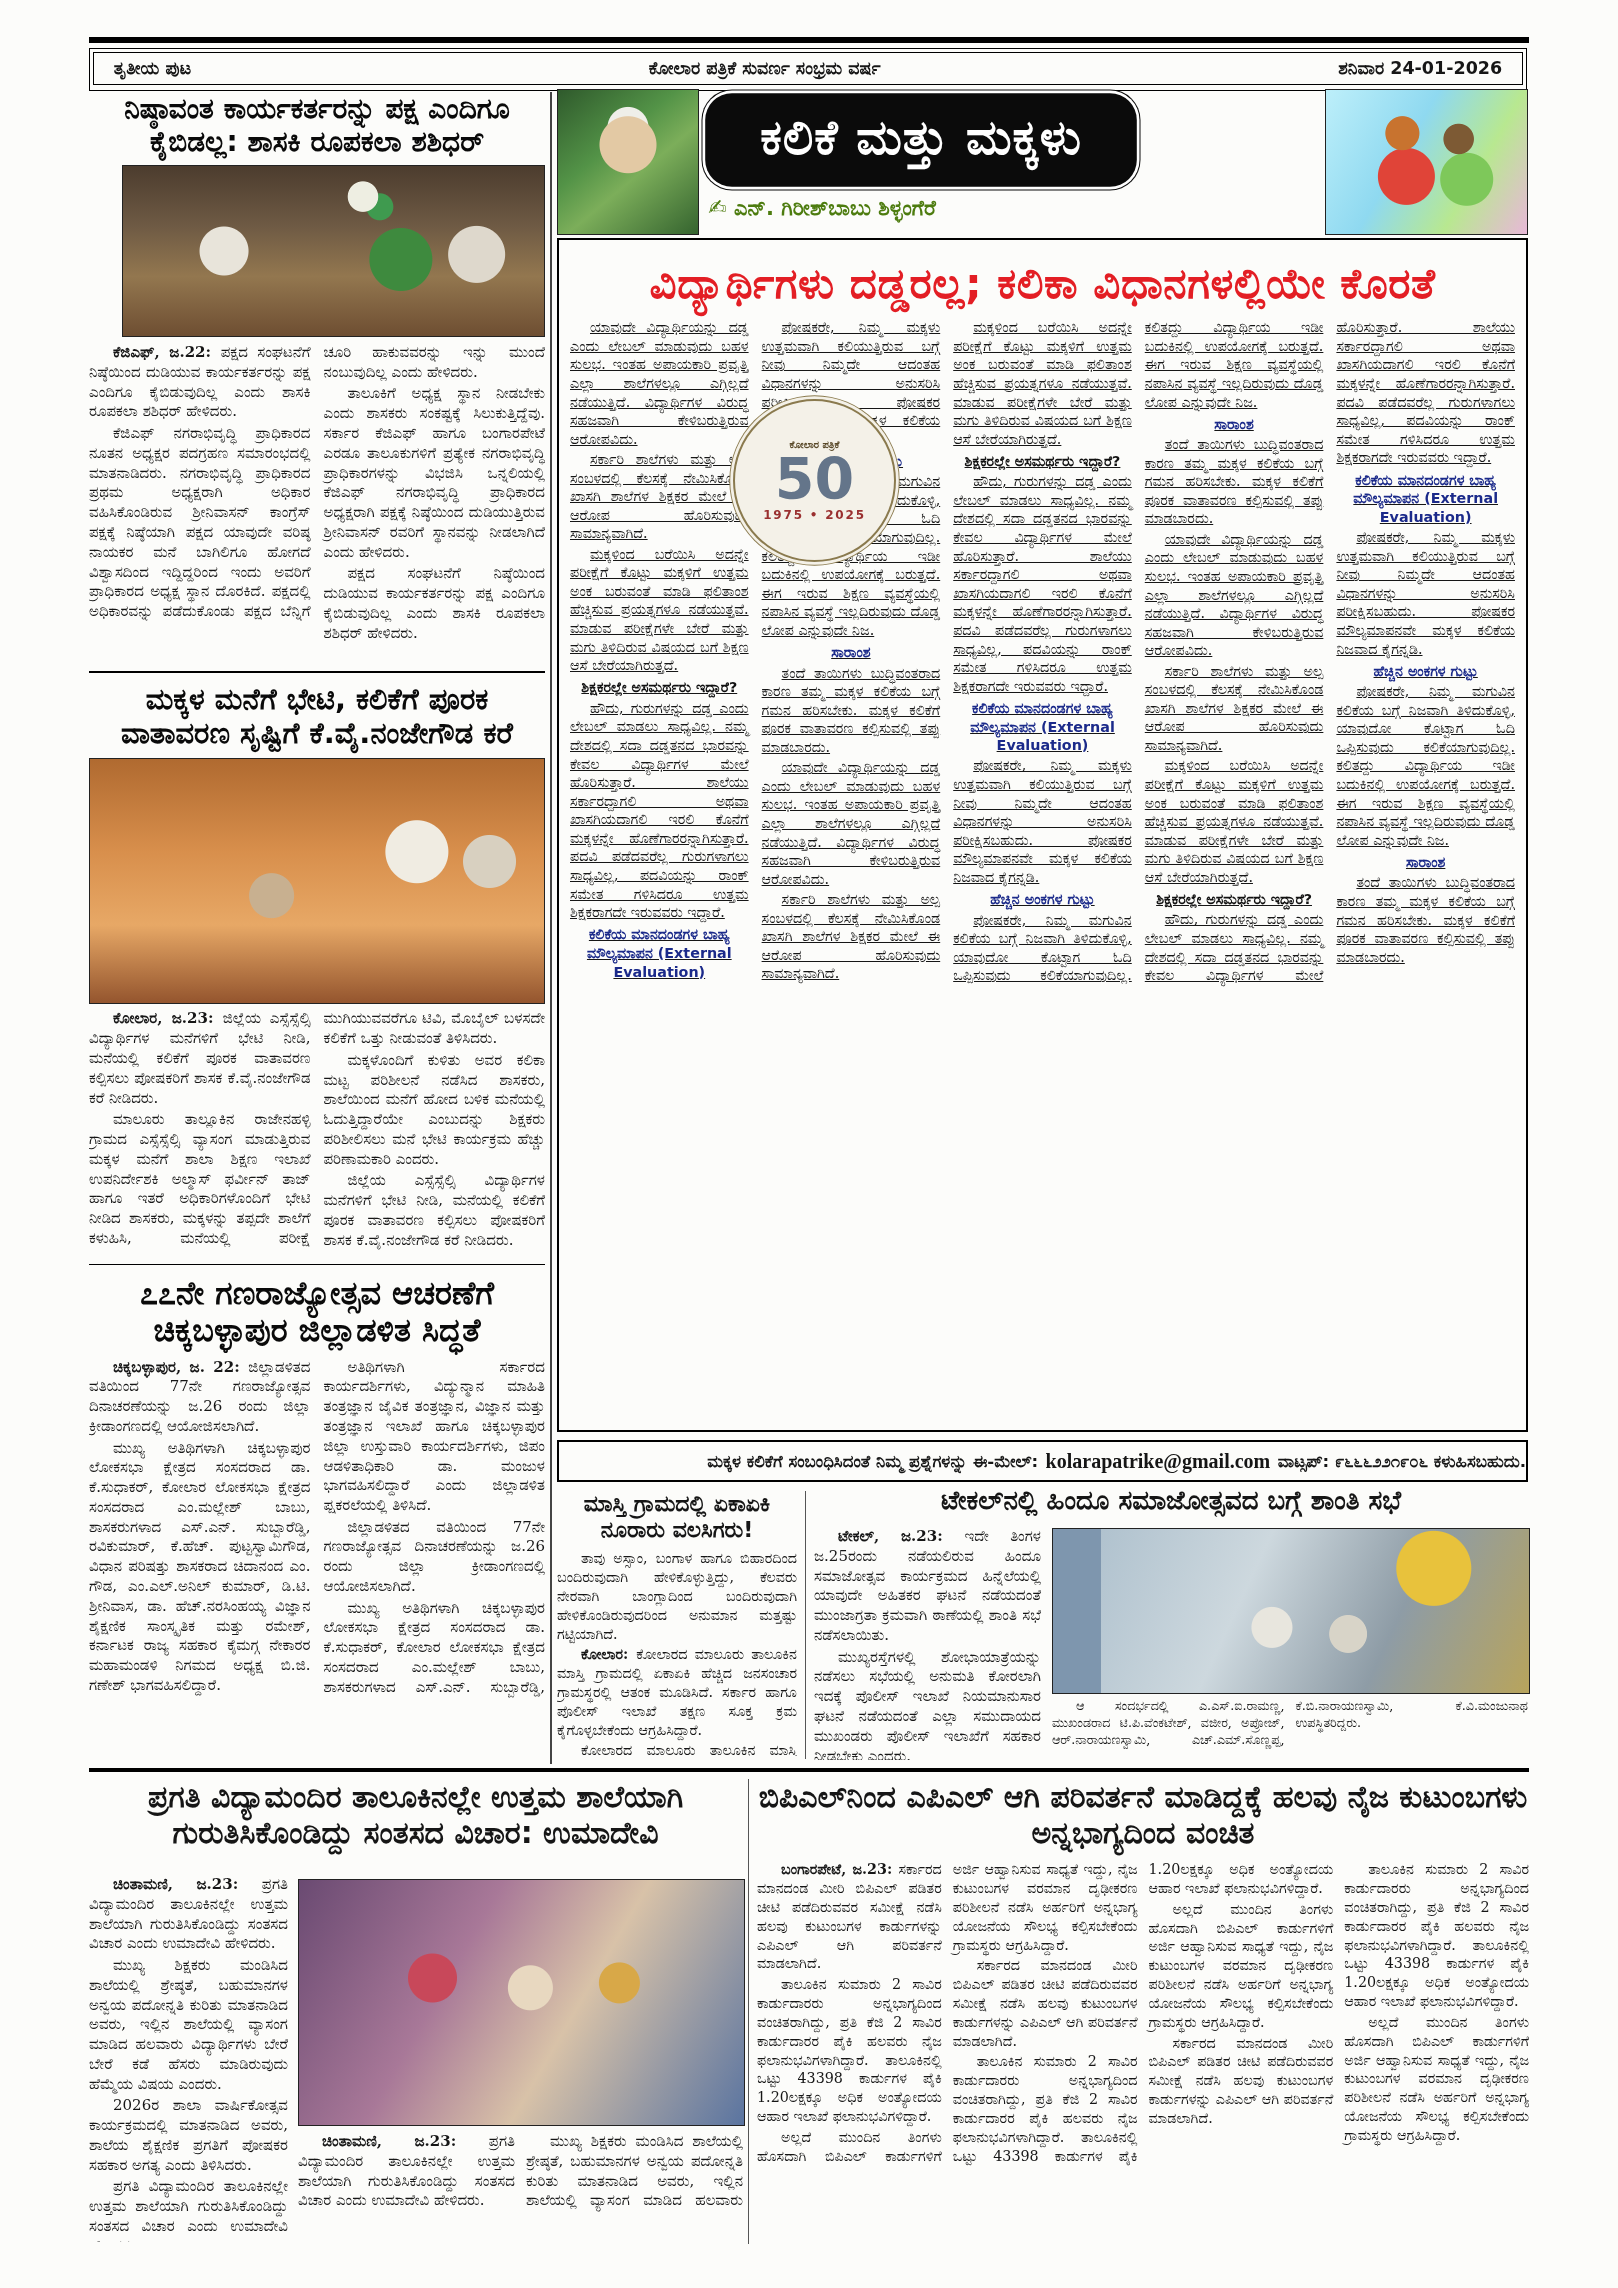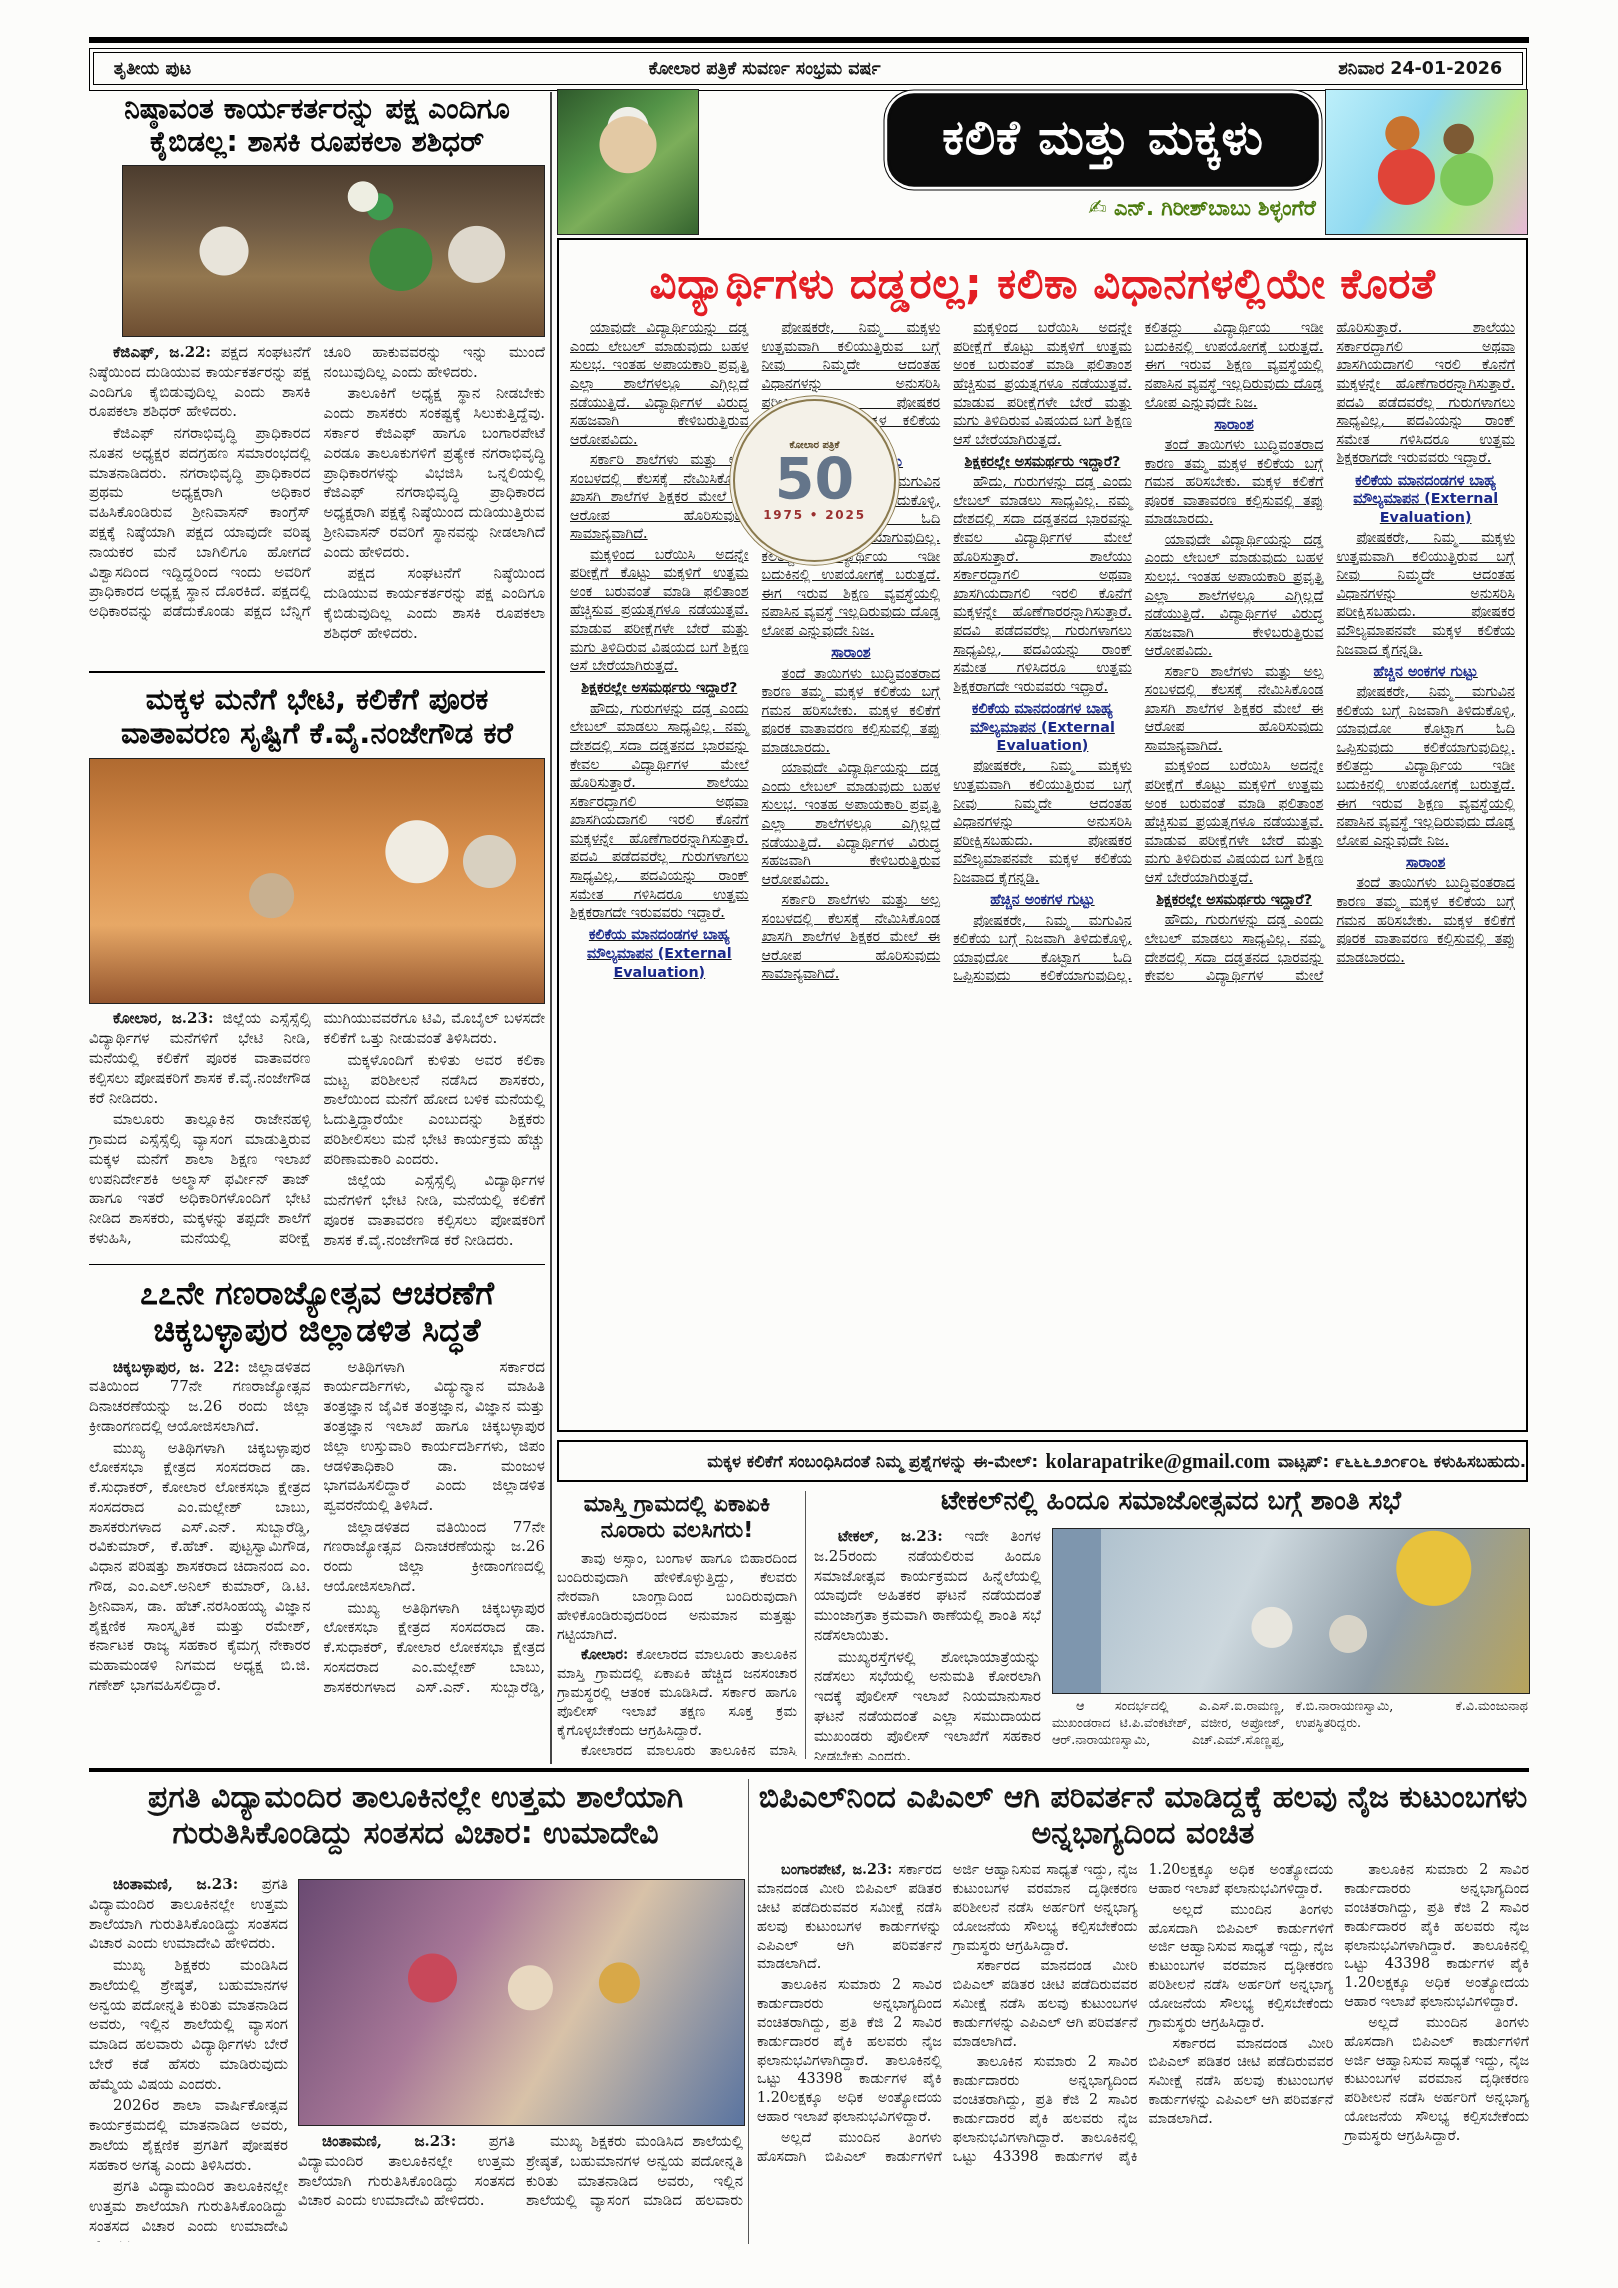--- a/index.html
+++ b/index.html
@@ -40,21 +40,21 @@
   .b-a2{height:245px;}
   .b-a3{height:358px;}
   .thin-rule{height:1.8px;background:#000;margin:9.2px 0;}
   
   .masthead{position:absolute;left:557px;top:89px;width:971px;height:144px;display:flex;gap:9.2px;}
   .portrait{width:140px;height:144px;border:0.9px solid #222;
       background:
         radial-gradient(circle at 50% 38%, #e3c9a4 0 28px, transparent 29px),
         radial-gradient(circle at 50% 26%, #efefe9 0 20px, transparent 21px),
         linear-gradient(140deg,#2f5a2c 0%,#539347 38%,#7cae5a 58%,#35642f 100%);}
-  .banner-wrap{flex:1;display:flex;flex-direction:column;align-items:flex-end;justify-content:flex-start;}
+  .banner-wrap{flex:1;display:flex;flex-direction:column;align-items:flex-start;justify-content:flex-start;}
   .banner{margin-top:7.4px;background:#0b0b0b;color:#fff;border-radius:24px;padding:13px 52px 16.6px 52px;
       box-shadow:0 0 0 2.8px #0b0b0b, 0 0 0 5.5px #fff, 0 0 0 6.5px #0b0b0b;}
   .banner-title{font-size:48px;font-weight:800;letter-spacing:0.9px;white-space:nowrap;}
   .byline{margin-top:11px;font-size:21px;font-weight:700;color:#4d7c0f;}
   .pen{font-size:22px;margin-right:7.4px;}
   .kids{width:201px;height:144px;border:0.9px solid #222;
       background:
         radial-gradient(circle at 38% 30%, #c8732f 0 16.6px, transparent 17.5px),
         radial-gradient(circle at 66% 34%, #7d5a34 0 14.8px, transparent 15.7px),
         radial-gradient(circle at 40% 60%, #e04438 0 28px, transparent 29px),
@@ -147,21 +147,21 @@
         <p><b>ಕೋಲಾರ, ಜ.23: </b>ಜಿಲ್ಲೆಯ ಎಸ್ಸೆಸ್ಸೆಲ್ಸಿ ವಿದ್ಯಾರ್ಥಿಗಳ ಮನೆಗಳಿಗೆ ಭೇಟಿ ನೀಡಿ, ಮನೆಯಲ್ಲಿ ಕಲಿಕೆಗೆ ಪೂರಕ ವಾತಾವರಣ ಕಲ್ಪಿಸಲು ಪೋಷಕರಿಗೆ ಶಾಸಕ ಕೆ.ವೈ.ನಂಜೇಗೌಡ ಕರೆ ನೀಡಿದರು.</p>
         <p>ಮಾಲೂರು ತಾಲ್ಲೂಕಿನ ರಾಜೇನಹಳ್ಳಿ ಗ್ರಾಮದ ಎಸ್ಸೆಸ್ಸೆಲ್ಸಿ ವ್ಯಾಸಂಗ ಮಾಡುತ್ತಿರುವ ಮಕ್ಕಳ ಮನೆಗೆ ಶಾಲಾ ಶಿಕ್ಷಣ ಇಲಾಖೆ ಉಪನಿರ್ದೇಶಕಿ ಅಲ್ಮಾಸ್ ಫರ್ವೀನ್ ತಾಜ್ ಹಾಗೂ ಇತರೆ ಅಧಿಕಾರಿಗಳೊಂದಿಗೆ ಭೇಟಿ ನೀಡಿದ ಶಾಸಕರು, ಮಕ್ಕಳನ್ನು ತಪ್ಪದೇ ಶಾಲೆಗೆ ಕಳುಹಿಸಿ, ಮನೆಯಲ್ಲಿ ಪರೀಕ್ಷೆ ಮುಗಿಯುವವರೆಗೂ ಟಿವಿ, ಮೊಬೈಲ್ ಬಳಸದೇ ಕಲಿಕೆಗೆ ಒತ್ತು ನೀಡುವಂತೆ ತಿಳಿಸಿದರು.</p>
         <p>ಮಕ್ಕಳೊಂದಿಗೆ ಕುಳಿತು ಅವರ ಕಲಿಕಾ ಮಟ್ಟ ಪರಿಶೀಲನೆ ನಡೆಸಿದ ಶಾಸಕರು, ಶಾಲೆಯಿಂದ ಮನೆಗೆ ಹೋದ ಬಳಿಕ ಮನೆಯಲ್ಲಿ ಓದುತ್ತಿದ್ದಾರೆಯೇ ಎಂಬುದನ್ನು ಶಿಕ್ಷಕರು ಪರಿಶೀಲಿಸಲು ಮನೆ ಭೇಟಿ ಕಾರ್ಯಕ್ರಮ ಹೆಚ್ಚು ಪರಿಣಾಮಕಾರಿ ಎಂದರು.</p>
         <p>ಜಿಲ್ಲೆಯ ಎಸ್ಸೆಸ್ಸೆಲ್ಸಿ ವಿದ್ಯಾರ್ಥಿಗಳ ಮನೆಗಳಿಗೆ ಭೇಟಿ ನೀಡಿ, ಮನೆಯಲ್ಲಿ ಕಲಿಕೆಗೆ ಪೂರಕ ವಾತಾವರಣ ಕಲ್ಪಿಸಲು ಪೋಷಕರಿಗೆ ಶಾಸಕ ಕೆ.ವೈ.ನಂಜೇಗೌಡ ಕರೆ ನೀಡಿದರು.</p>
       </div>
     <div class="thin-rule"></div>
     <div class="headline-black h-a3">೭೭ನೇ ಗಣರಾಜ್ಯೋತ್ಸವ ಆಚರಣೆಗೆ ಚಿಕ್ಕಬಳ್ಳಾಪುರ ಜಿಲ್ಲಾಡಳಿತ ಸಿದ್ಧತೆ</div>
     <div class="body-text cols2 b-a3" style="margin-top:7.4px;">
         <p><b>ಚಿಕ್ಕಬಳ್ಳಾಪುರ, ಜ. 22: </b>ಜಿಲ್ಲಾಡಳಿತದ ವತಿಯಿಂದ 77ನೇ ಗಣರಾಜ್ಯೋತ್ಸವ ದಿನಾಚರಣೆಯನ್ನು ಜ.26 ರಂದು ಜಿಲ್ಲಾ ಕ್ರೀಡಾಂಗಣದಲ್ಲಿ ಆಯೋಜಿಸಲಾಗಿದೆ.</p>
         <p>ಮುಖ್ಯ ಅತಿಥಿಗಳಾಗಿ ಚಿಕ್ಕಬಳ್ಳಾಪುರ ಲೋಕಸಭಾ ಕ್ಷೇತ್ರದ ಸಂಸದರಾದ ಡಾ. ಕೆ.ಸುಧಾಕರ್, ಕೋಲಾರ ಲೋಕಸಭಾ ಕ್ಷೇತ್ರದ ಸಂಸದರಾದ ಎಂ.ಮಲ್ಲೇಶ್ ಬಾಬು, ಶಾಸಕರುಗಳಾದ ಎಸ್.ಎನ್. ಸುಬ್ಬಾರೆಡ್ಡಿ, ರವಿಕುಮಾರ್, ಕೆ.ಹೆಚ್. ಪುಟ್ಟಸ್ವಾಮಿಗೌಡ, ವಿಧಾನ ಪರಿಷತ್ತು ಶಾಸಕರಾದ ಚಿದಾನಂದ ಎಂ. ಗೌಡ, ಎಂ.ಎಲ್.ಅನಿಲ್ ಕುಮಾರ್, ಡಿ.ಟಿ. ಶ್ರೀನಿವಾಸ, ಡಾ. ಹೆಚ್.ನರಸಿಂಹಯ್ಯ ವಿಜ್ಞಾನ ಶೈಕ್ಷಣಿಕ ಸಾಂಸ್ಕೃತಿಕ ಮತ್ತು ರಮೇಶ್, ಕರ್ನಾಟಕ ರಾಜ್ಯ ಸಹಕಾರ ಕೈಮಗ್ಗ ನೇಕಾರರ ಮಹಾಮಂಡಳಿ ನಿಗಮದ ಅಧ್ಯಕ್ಷ ಬಿ.ಜಿ. ಗಣೇಶ್ ಭಾಗವಹಿಸಲಿದ್ದಾರೆ.</p>
-        <p>ಅತಿಥಿಗಳಾಗಿ ಸರ್ಕಾರದ ಕಾರ್ಯದರ್ಶಿಗಳು, ವಿದ್ಯುನ್ಮಾನ ಮಾಹಿತಿ ತಂತ್ರಜ್ಞಾನ ಜೈವಿಕ ತಂತ್ರಜ್ಞಾನ, ವಿಜ್ಞಾನ ಮತ್ತು ತಂತ್ರಜ್ಞಾನ ಇಲಾಖೆ ಹಾಗೂ ಚಿಕ್ಕಬಳ್ಳಾಪುರ ಜಿಲ್ಲಾ ಉಸ್ತುವಾರಿ ಕಾರ್ಯದರ್ಶಿಗಳು, ಜಿಪಂ ಆಡಳಿತಾಧಿಕಾರಿ ಡಾ. ಮಂಜುಳ ಭಾಗವಹಿಸಲಿದ್ದಾರೆ ಎಂದು ಜಿಲ್ಲಾಡಳಿತ ಪ್ವವರನೆಯಲ್ಲಿ ತಿಳಿಸಿದೆ.</p>
+        <p>ಅತಿಥಿಗಳಾಗಿ ಸರ್ಕಾರದ ಕಾರ್ಯದರ್ಶಿಗಳು, ವಿದ್ಯುನ್ಮಾನ ಮಾಹಿತಿ ತಂತ್ರಜ್ಞಾನ ಜೈವಿಕ ತಂತ್ರಜ್ಞಾನ, ವಿಜ್ಞಾನ ಮತ್ತು ತಂತ್ರಜ್ಞಾನ ಇಲಾಖೆ ಹಾಗೂ ಚಿಕ್ಕಬಳ್ಳಾಪುರ ಜಿಲ್ಲಾ ಉಸ್ತುವಾರಿ ಕಾರ್ಯದರ್ಶಿಗಳು, ಜಿಪಂ ಆಡಳಿತಾಧಿಕಾರಿ ಡಾ. ಮಂಜುಳ ಭಾಗವಹಿಸಲಿದ್ದಾರೆ ಎಂದು ಜಿಲ್ಲಾಡಳಿತ ಪ್ಷಕರಲೆಯಲ್ಲಿ ತಿಳಿಸಿದೆ.</p>
         <p>ಜಿಲ್ಲಾಡಳಿತದ ವತಿಯಿಂದ 77ನೇ ಗಣರಾಜ್ಯೋತ್ಸವ ದಿನಾಚರಣೆಯನ್ನು ಜ.26 ರಂದು ಜಿಲ್ಲಾ ಕ್ರೀಡಾಂಗಣದಲ್ಲಿ ಆಯೋಜಿಸಲಾಗಿದೆ.</p>
         <p>ಮುಖ್ಯ ಅತಿಥಿಗಳಾಗಿ ಚಿಕ್ಕಬಳ್ಳಾಪುರ ಲೋಕಸಭಾ ಕ್ಷೇತ್ರದ ಸಂಸದರಾದ ಡಾ. ಕೆ.ಸುಧಾಕರ್, ಕೋಲಾರ ಲೋಕಸಭಾ ಕ್ಷೇತ್ರದ ಸಂಸದರಾದ ಎಂ.ಮಲ್ಲೇಶ್ ಬಾಬು, ಶಾಸಕರುಗಳಾದ ಎಸ್.ಎನ್. ಸುಬ್ಬಾರೆಡ್ಡಿ, ರವಿಕುಮಾರ್, ಕೆ.ಹೆಚ್. ಪುಟ್ಟಸ್ವಾಮಿಗೌಡ, ವಿಧಾನ ಪರಿಷತ್ತು ಶಾಸಕರಾದ ಚಿದಾನಂದ ಎಂ. ಗೌಡ, ಎಂ.ಎಲ್.ಅನಿಲ್ ಕುಮಾರ್, ಡಿ.ಟಿ. ಶ್ರೀನಿವಾಸ, ಡಾ. ಹೆಚ್.ನರಸಿಂಹಯ್ಯ ವಿಜ್ಞಾನ ಶೈಕ್ಷಣಿಕ ಸಾಂಸ್ಕೃತಿಕ ಮತ್ತು ರಮೇಶ್, ಕರ್ನಾಟಕ ರಾಜ್ಯ ಸಹಕಾರ ಕೈಮಗ್ಗ ನೇಕಾರರ ಮಹಾಮಂಡಳಿ ನಿಗಮದ ಅಧ್ಯಕ್ಷ ಬಿ.ಜಿ. ಗಣೇಶ್ ಭಾಗವಹಿಸಲಿದ್ದಾರೆ.</p>
       </div>
   </div>
 
   <div class="v-divider"></div>
 
   <div class="masthead">
     <div class="portrait photo"></div>
     <div class="banner-wrap">

